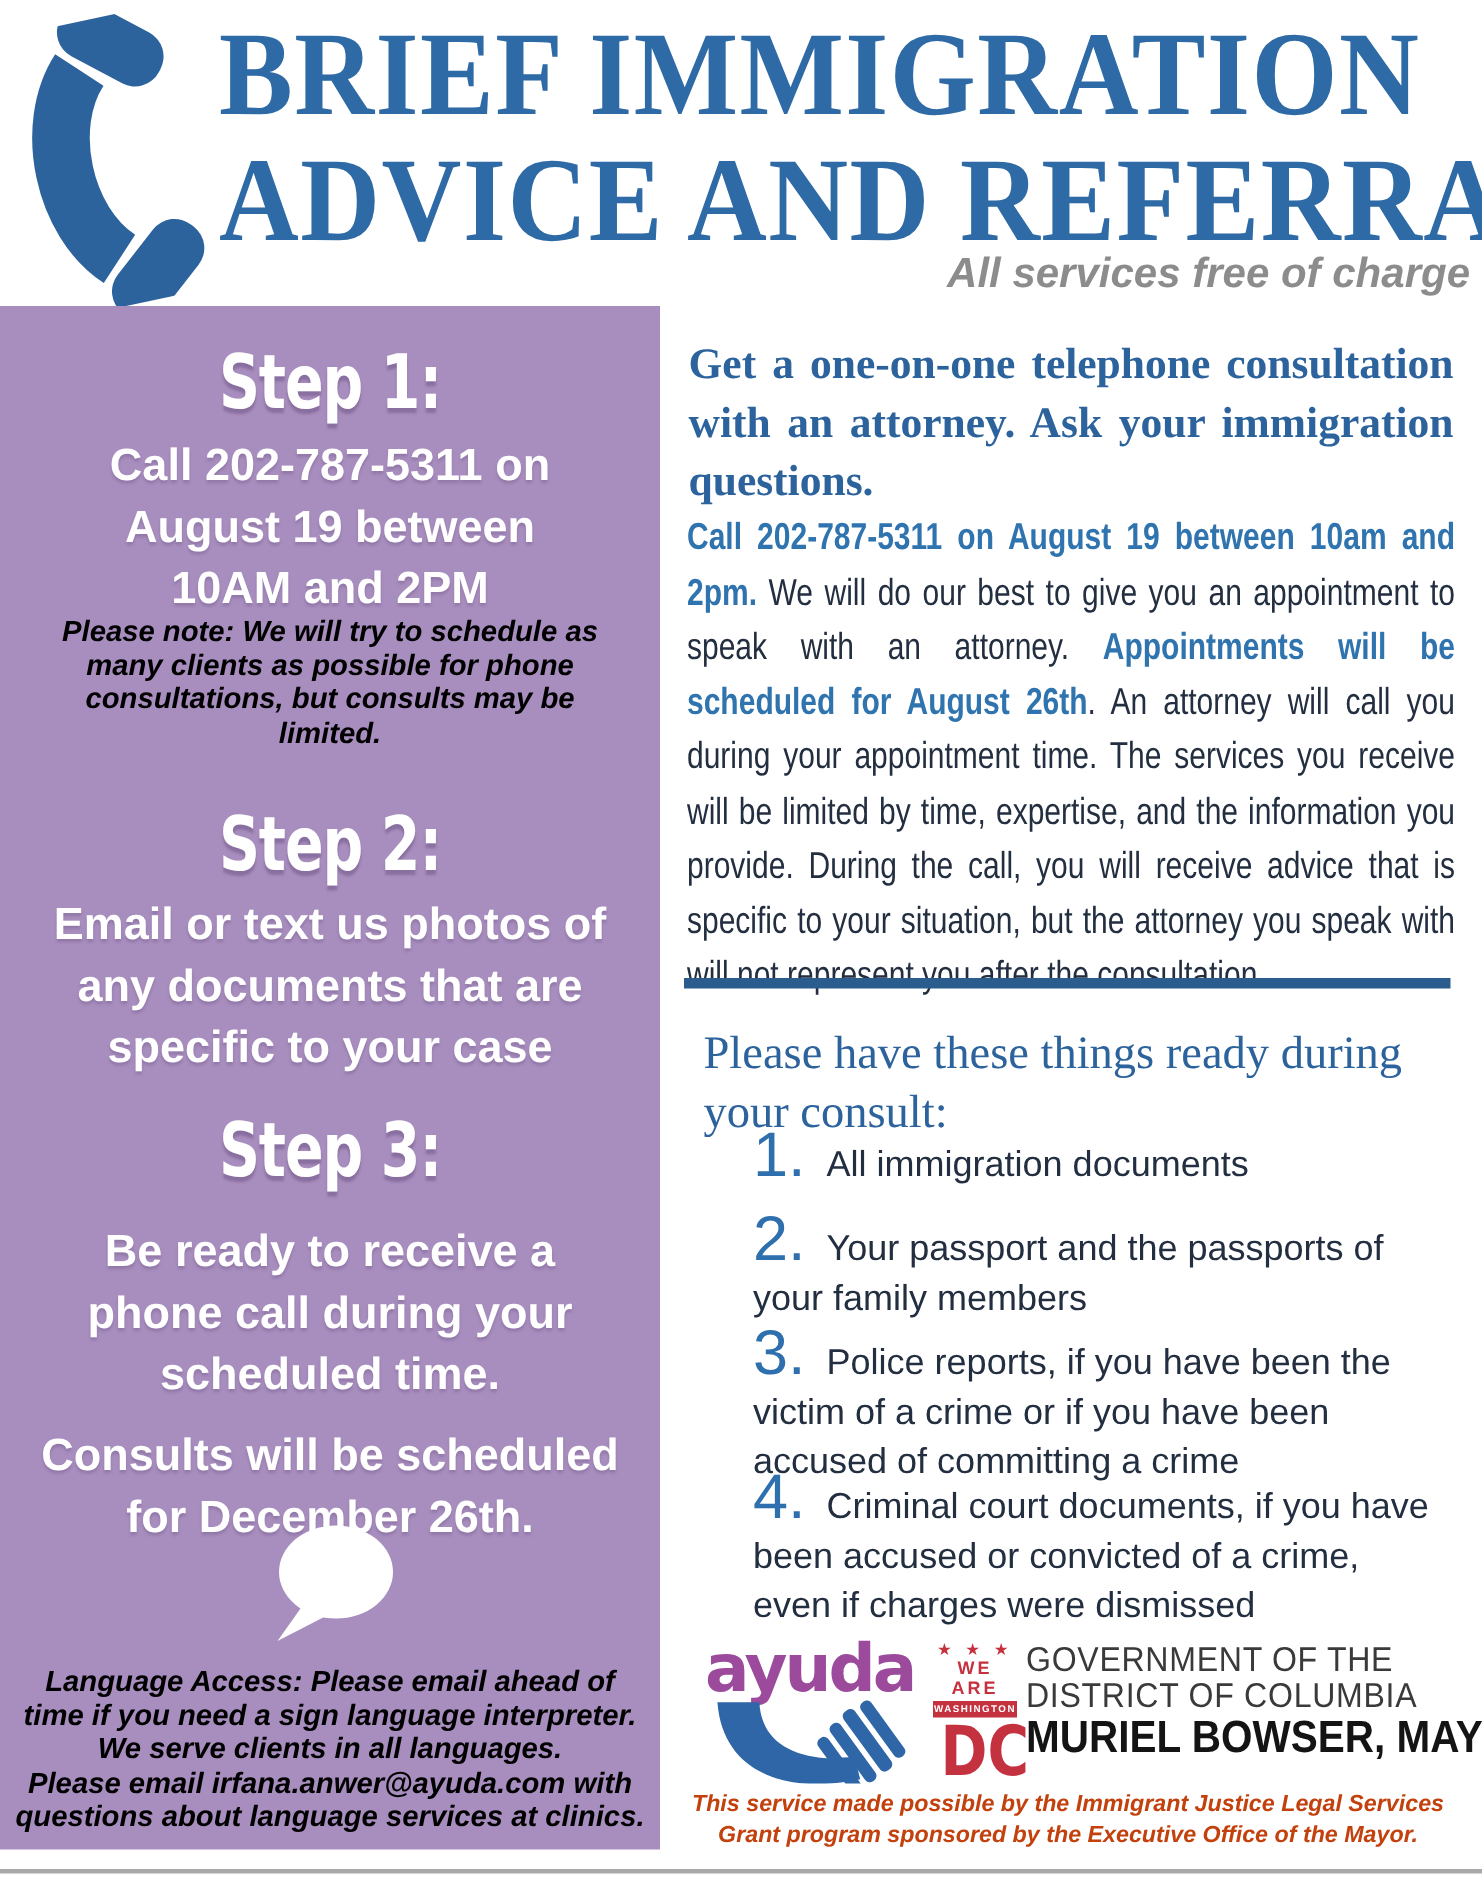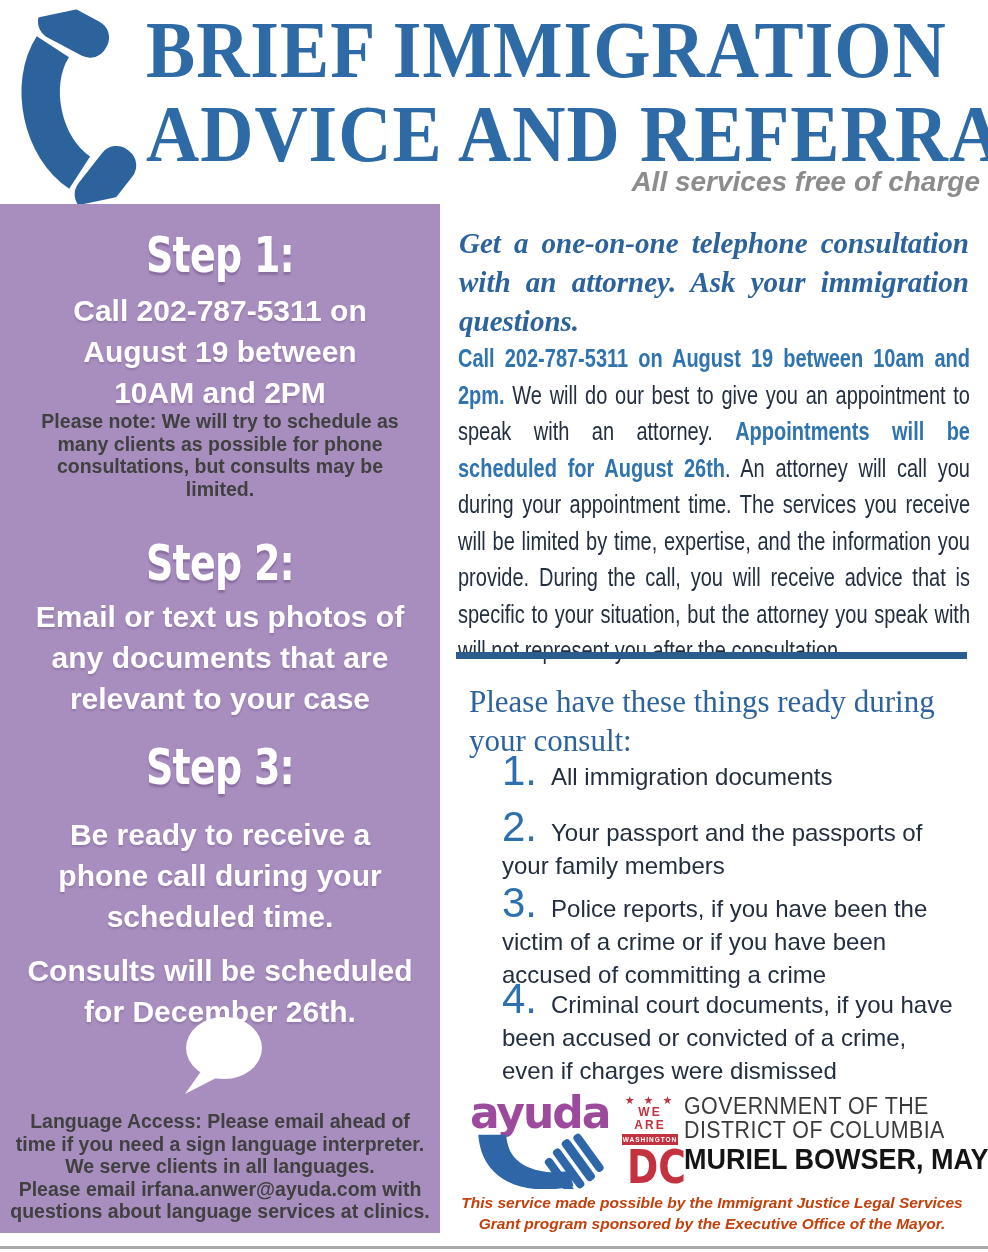--- a/index.html
+++ b/index.html
@@ -19,29 +19,29 @@
   
   .sidebar{position:absolute;left:0;top:204px;width:440px;height:1029px;
            background:#a88ebe;color:#ffffff;text-align:center;}
   .sb{position:absolute;left:0;width:440px;text-align:center;}
   .step-h{font-size:50px;font-weight:bold;letter-spacing:-1px;
           transform:scale(0.76,1);transform-origin:center top;
           text-shadow:0 3px 2px rgba(80,55,105,0.35);
           font-family:"DejaVu Sans", sans-serif;}
   .step-b{font-size:30px;line-height:41px;font-weight:bold;white-space:pre-line;
           text-shadow:0 2px 2px rgba(80,55,105,0.25);}
-  .sb-note{font-size:19.5px;line-height:22.5px;font-weight:bold;
-           color:#404040;white-space:pre-line;text-shadow:none;}
+  .sb-note{font-size:19.5px;line-height:22.5px;font-style:italic;font-weight:bold;
+           color:#000000;white-space:pre-line;text-shadow:none;}
   .bubble{position:absolute;left:175px;}
 
   
   .intro{position:absolute;left:459px;top:224px;width:510px;
          font-family:"Liberation Serif", serif;font-weight:bold;
          font-size:29px;line-height:39px;color:#2d639c;
-         text-align:justify;text-align-last:justify;font-style:italic;}
+         text-align:justify;text-align-last:justify;}
   .para{position:absolute;left:458px;top:340px;width:640px;
         transform:scaleX(0.8);transform-origin:left top;
         font-size:25px;line-height:36.5px;color:#232f40;
         text-align:justify;font-weight:500;}
   .para .bblue{color:#2f74ae;font-weight:bold;}
   .divider{position:absolute;left:456px;top:652px;width:511px;height:7px;
            background:#2b5c8e;z-index:3;}
   .check-h{position:absolute;left:469px;top:682px;width:500px;
            font-family:"Liberation Serif", serif;font-weight:normal;
            font-size:31px;line-height:39px;color:#2d639c;}
@@ -100,21 +100,21 @@
 August 19 between
 10AM and 2PM</div>
     <div class="sb sb-note" style="top:206px;">Please note: We will try to schedule as
 many clients as possible for phone
 consultations, but consults may be
 limited.</div>
 
     <div class="sb step-h" style="top:330px;">Step 2:</div>
     <div class="sb step-b" style="top:392px;">Email or text us photos of
 any documents that are
-relevant to your case</div>
+specific to your case</div>
 
     <div class="sb step-h" style="top:534px;">Step 3:</div>
     <div class="sb step-b" style="top:610px;">Be ready to receive a
 phone call during your
 scheduled time.</div>
 
     <div class="sb step-b" style="top:746px;">Consults will be scheduled
 for December 26th.</div>
 
     <div class="bubble" style="top:812px;">

